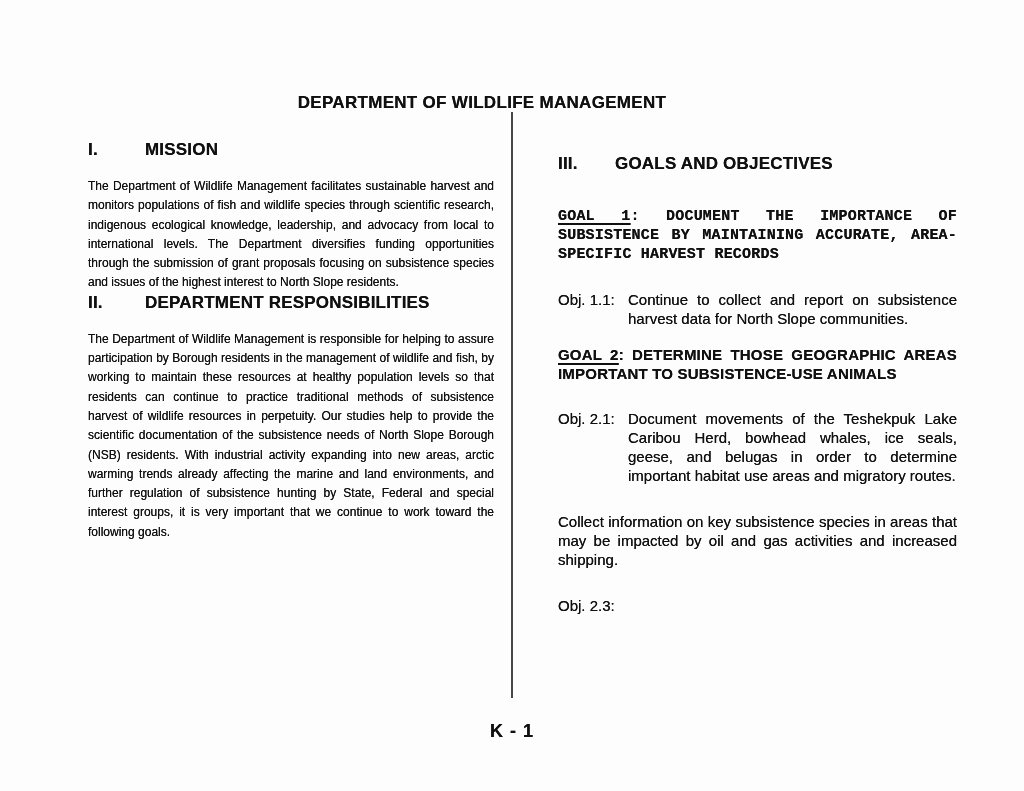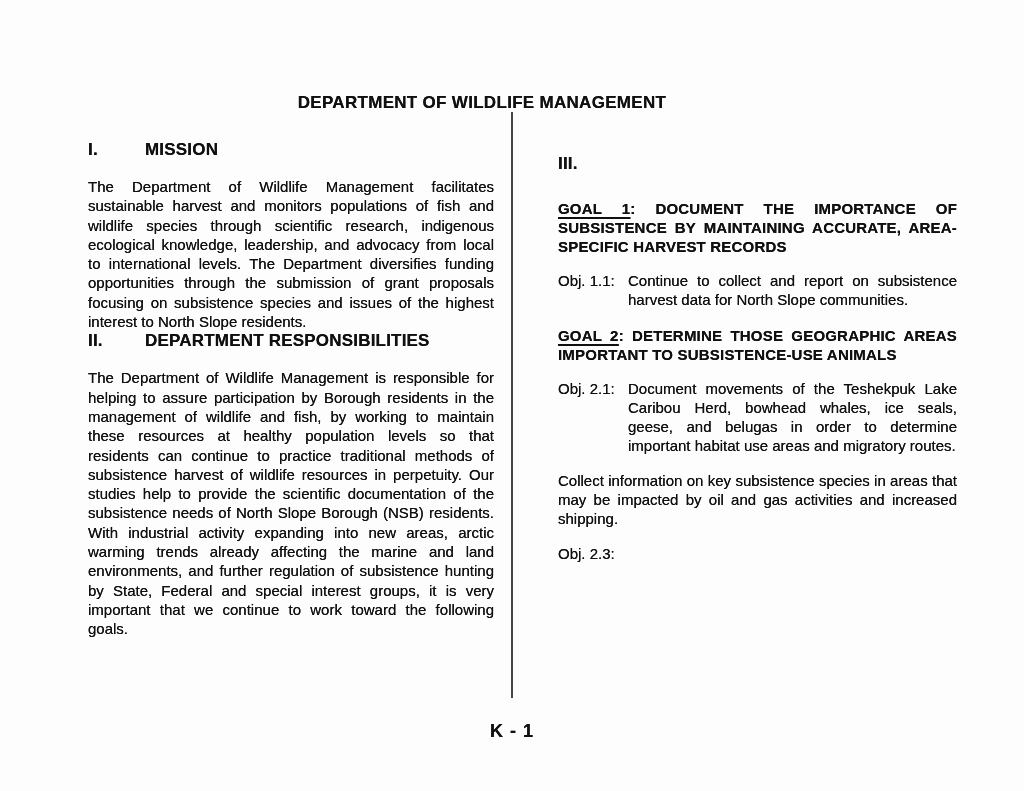--- a/index.html
+++ b/index.html
@@ -42,46 +42,46 @@
   }
   .sec-heading {
     display: flex;
     font-size: 17px;
     font-weight: 700;
     letter-spacing: 0.2px;
     line-height: 19px;
   }
   .sec-num { width: 57px; flex: none; }
   .body-text {
-    font-size: 15px;
+    font-size: 12px;
     line-height: 19.3px;
     text-align: justify;
     text-align-last: left;
   }
   .mission-body { margin-top: 18px; }
   .resp-heading { }
   .resp-body { margin-top: 18px; }
   .goal-block {
     margin-top: 16px;
     font-size: 15px;
     font-weight: 700;
     line-height: 19px;
     text-align: justify;
     text-align-last: left;
     letter-spacing: 0.2px;
   }
-  .goal-first { margin-top: 26px; }
+  .goal-first { margin-top: 34px; font-family: Liberation Mono, monospace; }
   .goal-label {
     text-decoration: underline;
     text-underline-offset: 3px;
     text-decoration-thickness: 1.5px;
   }
   .obj-item {
     display: flex;
-    margin-top: 15px;
+    margin-top: 26px;
     font-size: 15px;
     line-height: 19.3px;
   }
   .obj-label { width: 70px; flex: none; }
   .obj-text { flex: 1; text-align: justify; text-align-last: left; }
   .page-footer {
     position: absolute;
     top: 721px; left: 0; width: 1024px;
     text-align: center;
     font-size: 18px;
@@ -113,20 +113,21 @@
     </div>
 
     <div class="body-text resp-body">The Department of Wildlife Management is responsible for helping to assure participation by Borough residents in the management of wildlife and fish, by working to maintain these resources at healthy population levels so that residents can continue to practice traditional methods of subsistence harvest of wildlife resources in perpetuity. Our studies help to provide the scientific documentation of the subsistence needs of North Slope Borough (NSB) residents. With industrial activity expanding into new areas, arctic warming trends already affecting the marine and land environments, and further regulation of subsistence hunting by State, Federal and special interest groups, it is very important that we continue to work toward the following goals.</div>
 
   </div>
 
   <div class="col-right">
 
     <div class="sec-heading">
       <span class="sec-num">III.</span>
+      <span>GOALS AND OBJECTIVES</span>
     </div>
 
     <div class="goal-block goal-first"><span class="goal-label">GOAL 1</span><span>: DOCUMENT THE IMPORTANCE OF SUBSISTENCE BY MAINTAINING ACCURATE, AREA-SPECIFIC HARVEST RECORDS</span></div>
 
     <div class="obj-item">
       <span class="obj-label">Obj. 1.1:</span>
       <span class="obj-text">Continue to collect and report on subsistence harvest data for North Slope communities.</span>
     </div>
 
     <div class="goal-block"><span class="goal-label">GOAL 2</span><span>: DETERMINE THOSE GEOGRAPHIC AREAS IMPORTANT TO SUBSISTENCE-USE ANIMALS</span></div>

